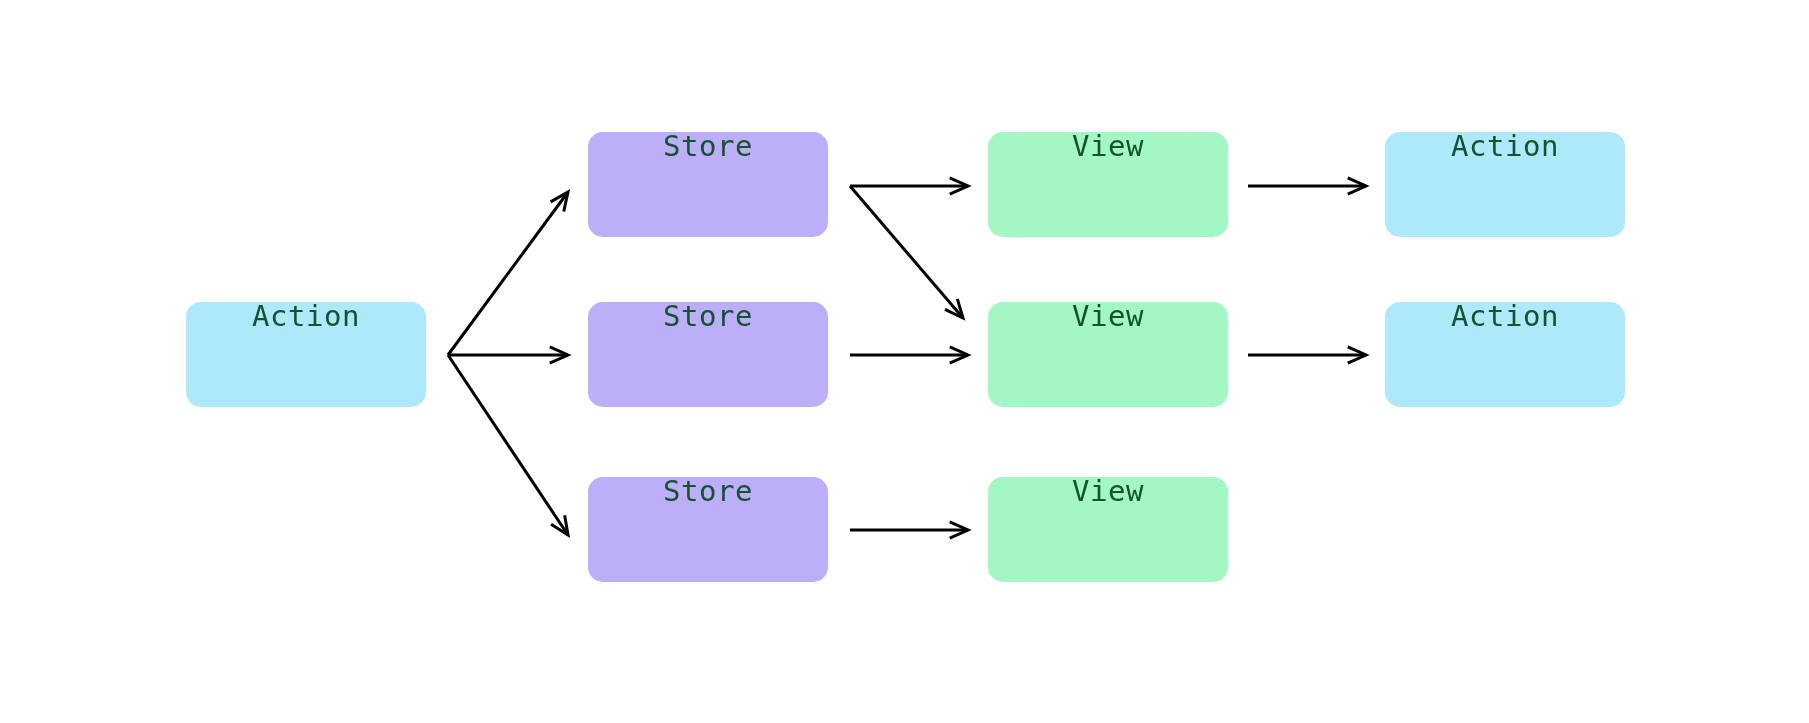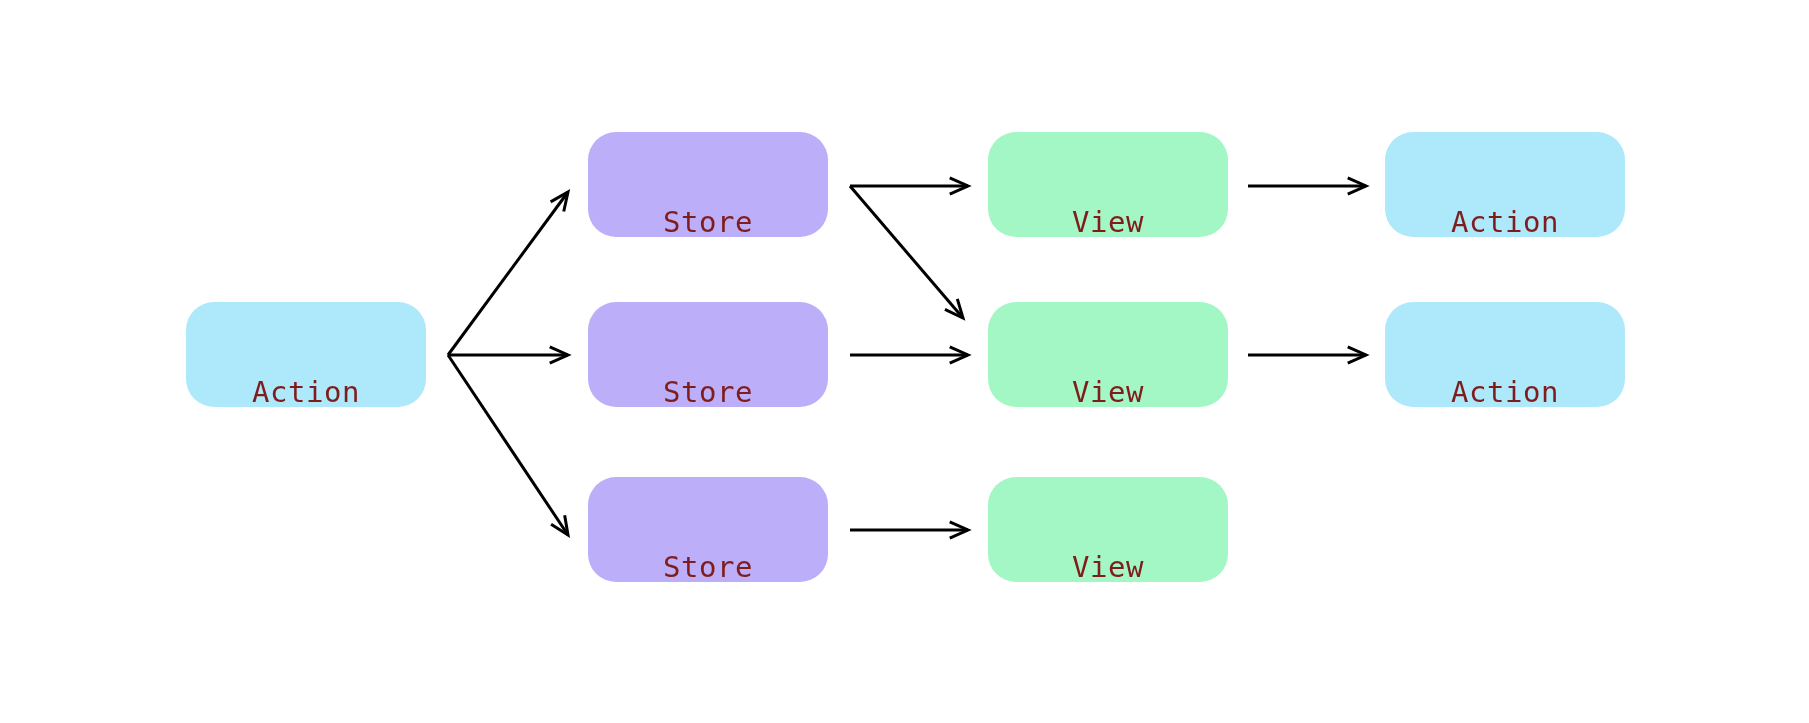--- a/index.html
+++ b/index.html
@@ -23,28 +23,28 @@
     position: absolute;
     left: 0;
     top: 0;
     width: 1809px;
     height: 723px;
     pointer-events: none;
   }
   .node {
     position: absolute;
     box-sizing: border-box;
-    border-radius: 28px;
+    border-radius: 15px;
     display: flex;
-    align-items: flex-end;
+    align-items: flex-start;
     justify-content: center;
     font-size: 29px;
     line-height: 1;
     letter-spacing: 0.5px;
-    color: #7f1d1d;
+    color: #14532d;
     user-select: none;
   }
   .node-label {
     display: block;
     white-space: nowrap;
   }
 </style>
 </head>
 <body>
 

